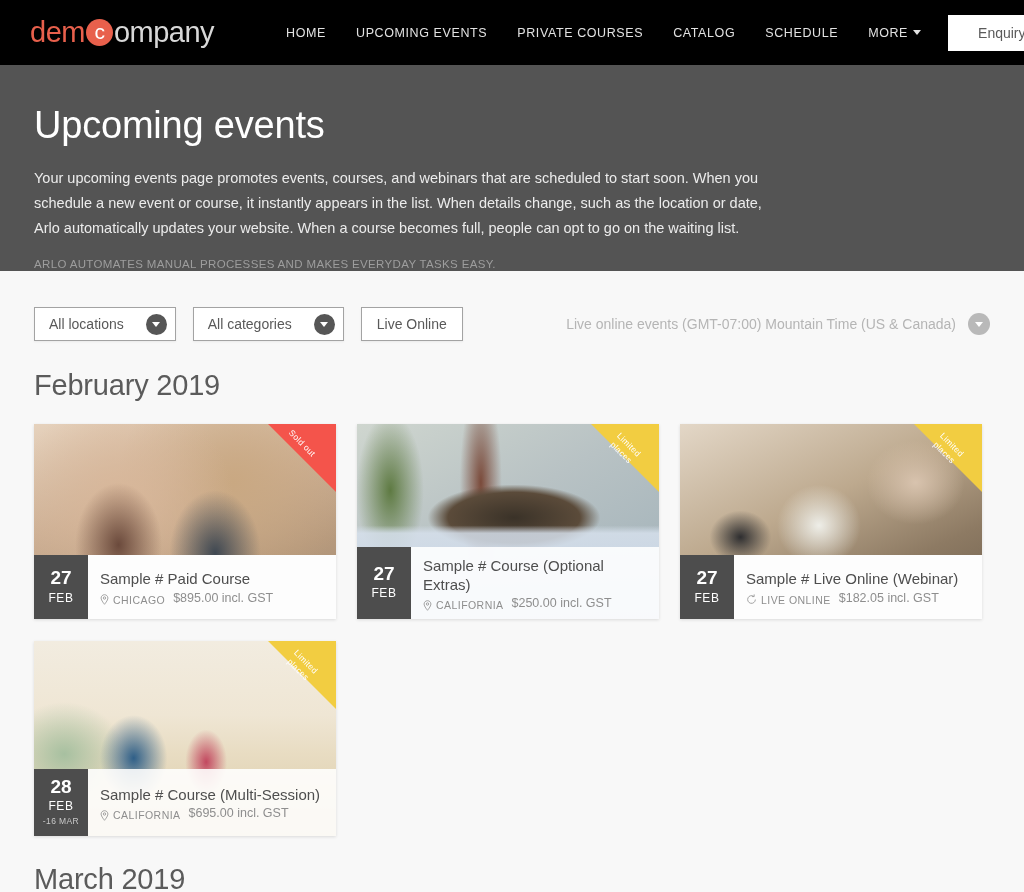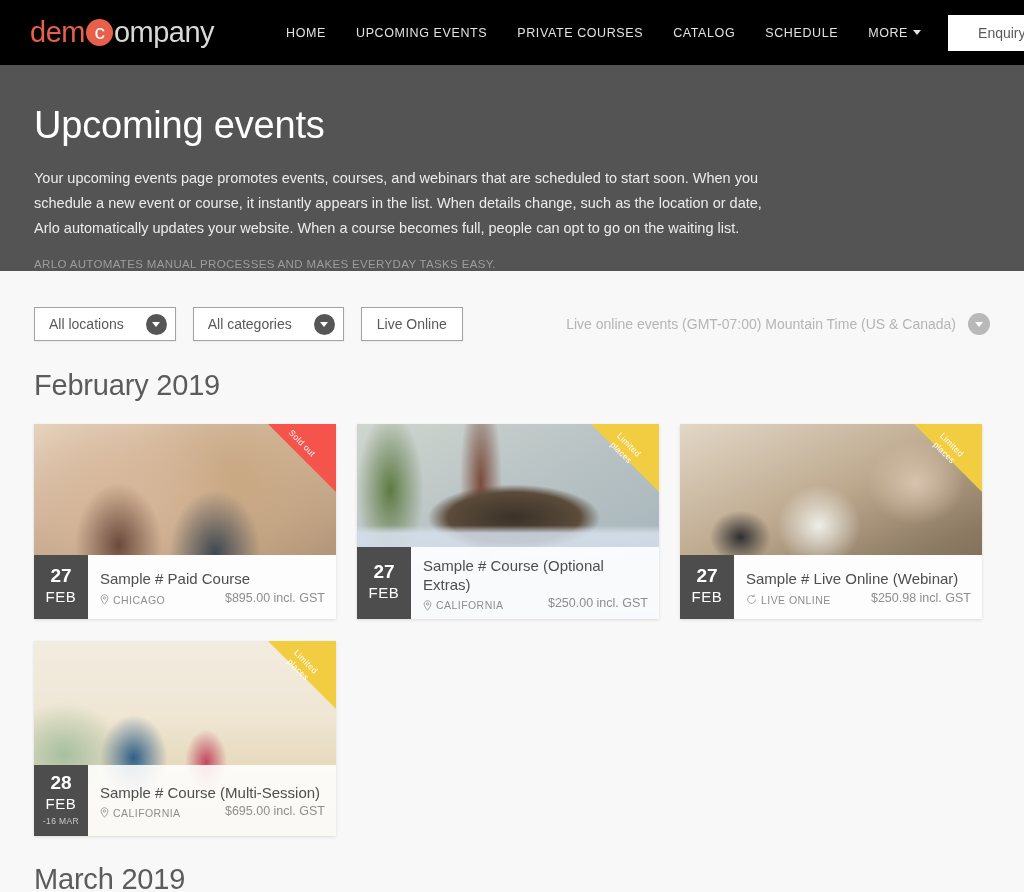--- a/index.html
+++ b/index.html
@@ -225,21 +225,21 @@
     color: #fff;
     width: 54px;
     flex-shrink: 0;
     display: flex;
     flex-direction: column;
     align-items: center;
     justify-content: center;
     padding: 7px 2px;
   }
   .date-day { font-size: 19px; font-weight: 700; line-height: 1.12; }
-  .date-mon { font-size: 15px; letter-spacing: 0.6px; line-height: 1.5; }
+  .date-mon { font-size: 12px; letter-spacing: 0.6px; line-height: 1.5; }
   .date-range { font-size: 8.5px; color: #c9c9c9; letter-spacing: 0.4px; line-height: 1.6; text-align: center; }
 
   .info-body {
     flex: 1;
     background: rgba(255,255,255,0.88);
     padding: 9px 11px 8px 12px;
     display: flex;
     flex-direction: column;
     justify-content: center;
     position: relative;
@@ -248,21 +248,20 @@
   .event-title {
     font-size: 15px;
     color: #4e4e4e;
     line-height: 1.28;
     font-weight: 400;
     margin-bottom: 2px;
   }
   .info-row {
     display: flex;
     align-items: flex-end;
-    justify-content: space-between;
     gap: 8px;
   }
   .event-location {
     display: flex;
     align-items: center;
     gap: 4px;
     font-size: 10.5px;
     color: #8e8e8e;
     letter-spacing: 0.45px;
     white-space: nowrap;
@@ -446,21 +445,21 @@
         <div class="info-body opaque">
           <div class="event-title">Sample # Live Online (Webinar)</div>
           <div class="info-row">
             <div class="event-location">
               <svg width="11" height="11" viewBox="0 0 12 12">
                 <path d="M10.2 6a4.2 4.2 0 1 1-1.6-3.3" fill="none" stroke="#9a9a9a" stroke-width="1"></path>
                 <path d="M8.9 0.9v1.9H7" fill="none" stroke="#9a9a9a" stroke-width="1" stroke-linecap="round" stroke-linejoin="round"></path>
               </svg>
               <span>LIVE ONLINE</span>
             </div>
-            <div class="event-price">$250.98 incl. GST</div>
+            <div class="event-price">$182.05 incl. GST</div>
           </div>
         </div>
       </div>
     </article>
 
     <article class="event-card">
       <div class="card-media img-beach">
         <div class="ribbon limited"></div>
         <div class="ribbon-text">Limited<br>places</div>
       </div>

